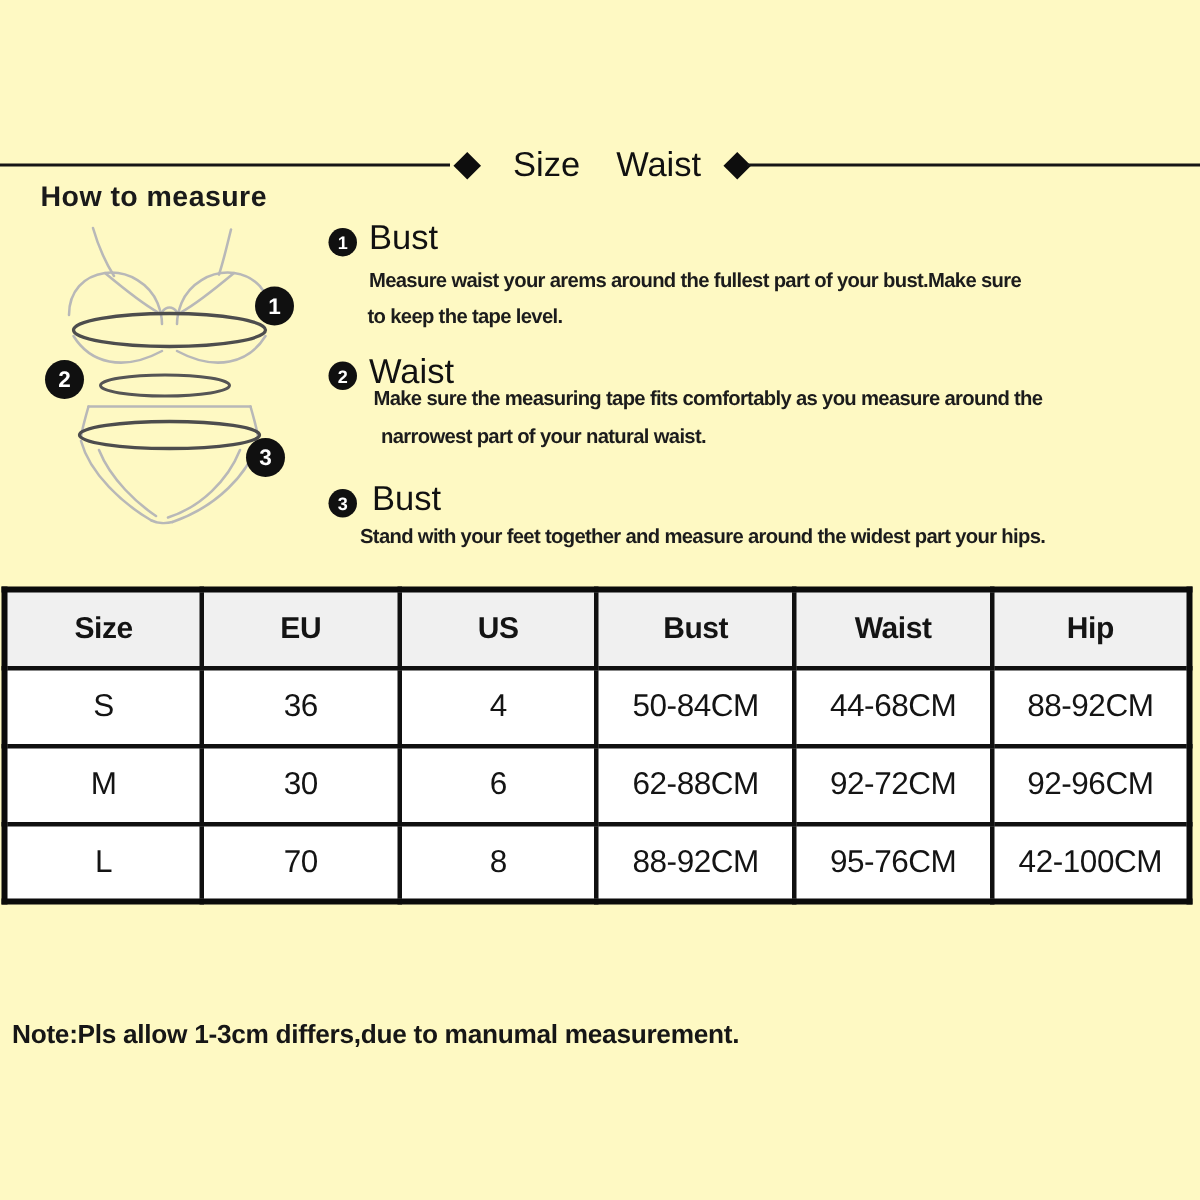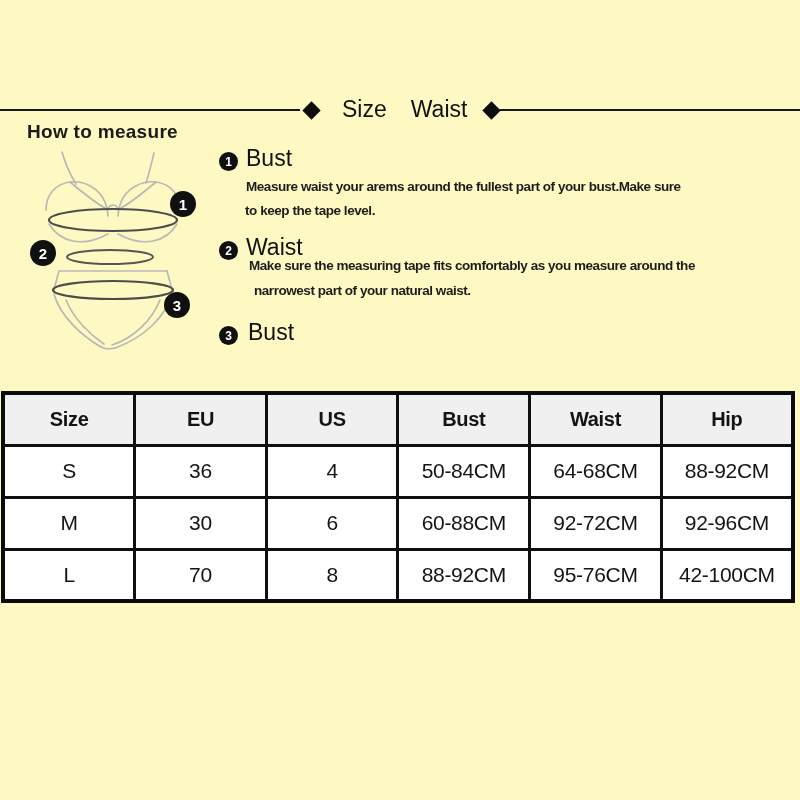--- a/index.html
+++ b/index.html
@@ -93,54 +93,56 @@
   <div class="sec-line l1a">Measure waist your arems around the fullest part of your bust.Make sure</div>
   <div class="sec-line l1b">to keep the tape level.</div>
 
   <div class="badge small s2c">2</div>
   <div class="sec-title t2">Waist</div>
   <div class="sec-line l2b">narrowest part of your natural waist.</div>
   <div class="sec-line l2a">Make sure the measuring tape fits comfortably as you measure around the</div>
 
   <div class="badge small s3c">3</div>
   <div class="sec-title t3">Bust</div>
+  <div class="sec-line l3a">Stand with your feet together and measure around the widest part your hips.</div>
 
   <table class="size-table">
     <thead>
       <tr>
         <th>Size</th>
         <th>EU</th>
         <th>US</th>
         <th>Bust</th>
         <th>Waist</th>
         <th>Hip</th>
       </tr>
     </thead>
     <tbody>
       <tr>
         <td>S</td>
         <td>36</td>
         <td>4</td>
         <td>50-84CM</td>
-        <td>64-68CM</td>
+        <td>44-68CM</td>
         <td>88-92CM</td>
       </tr>
       <tr>
         <td>M</td>
         <td>30</td>
         <td>6</td>
-        <td>60-88CM</td>
+        <td>62-88CM</td>
         <td>92-72CM</td>
         <td>92-96CM</td>
       </tr>
       <tr>
         <td>L</td>
         <td>70</td>
         <td>8</td>
         <td>88-92CM</td>
         <td>95-76CM</td>
         <td>42-100CM</td>
       </tr>
     </tbody>
   </table>
 
+  <div class="note">Note:Pls allow 1-3cm differs,due to manumal measurement.</div>
 
 </div>
 
 </body></html>

